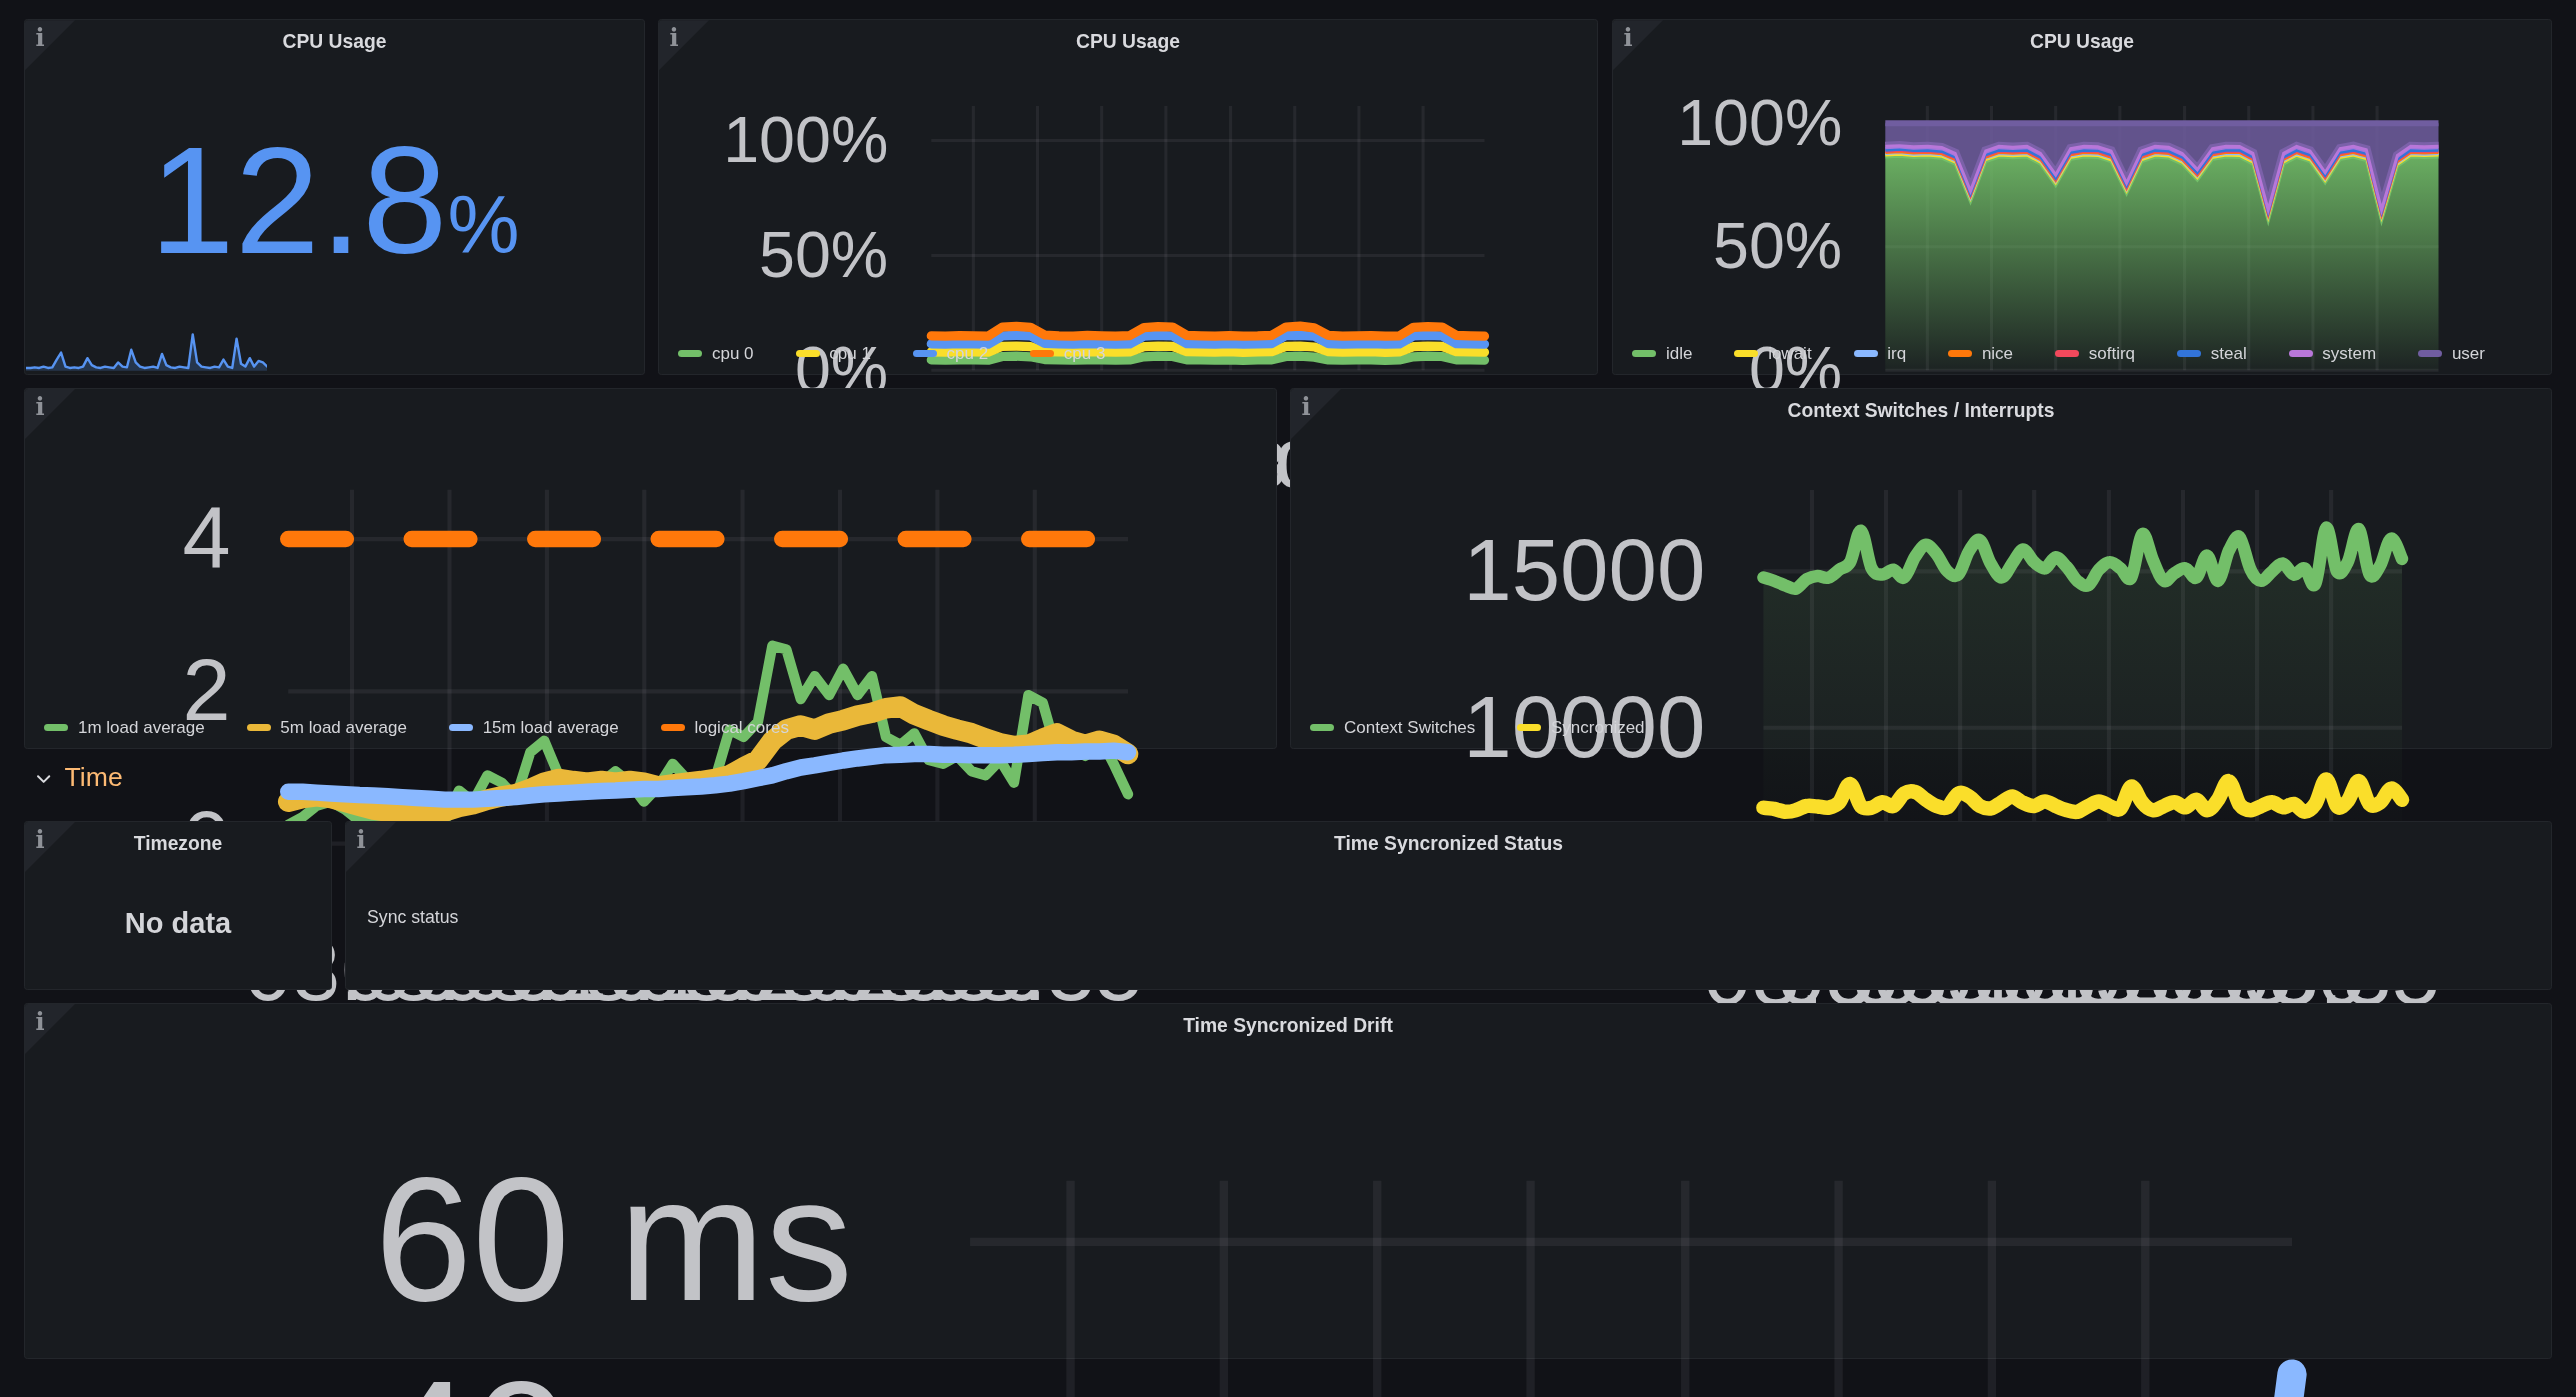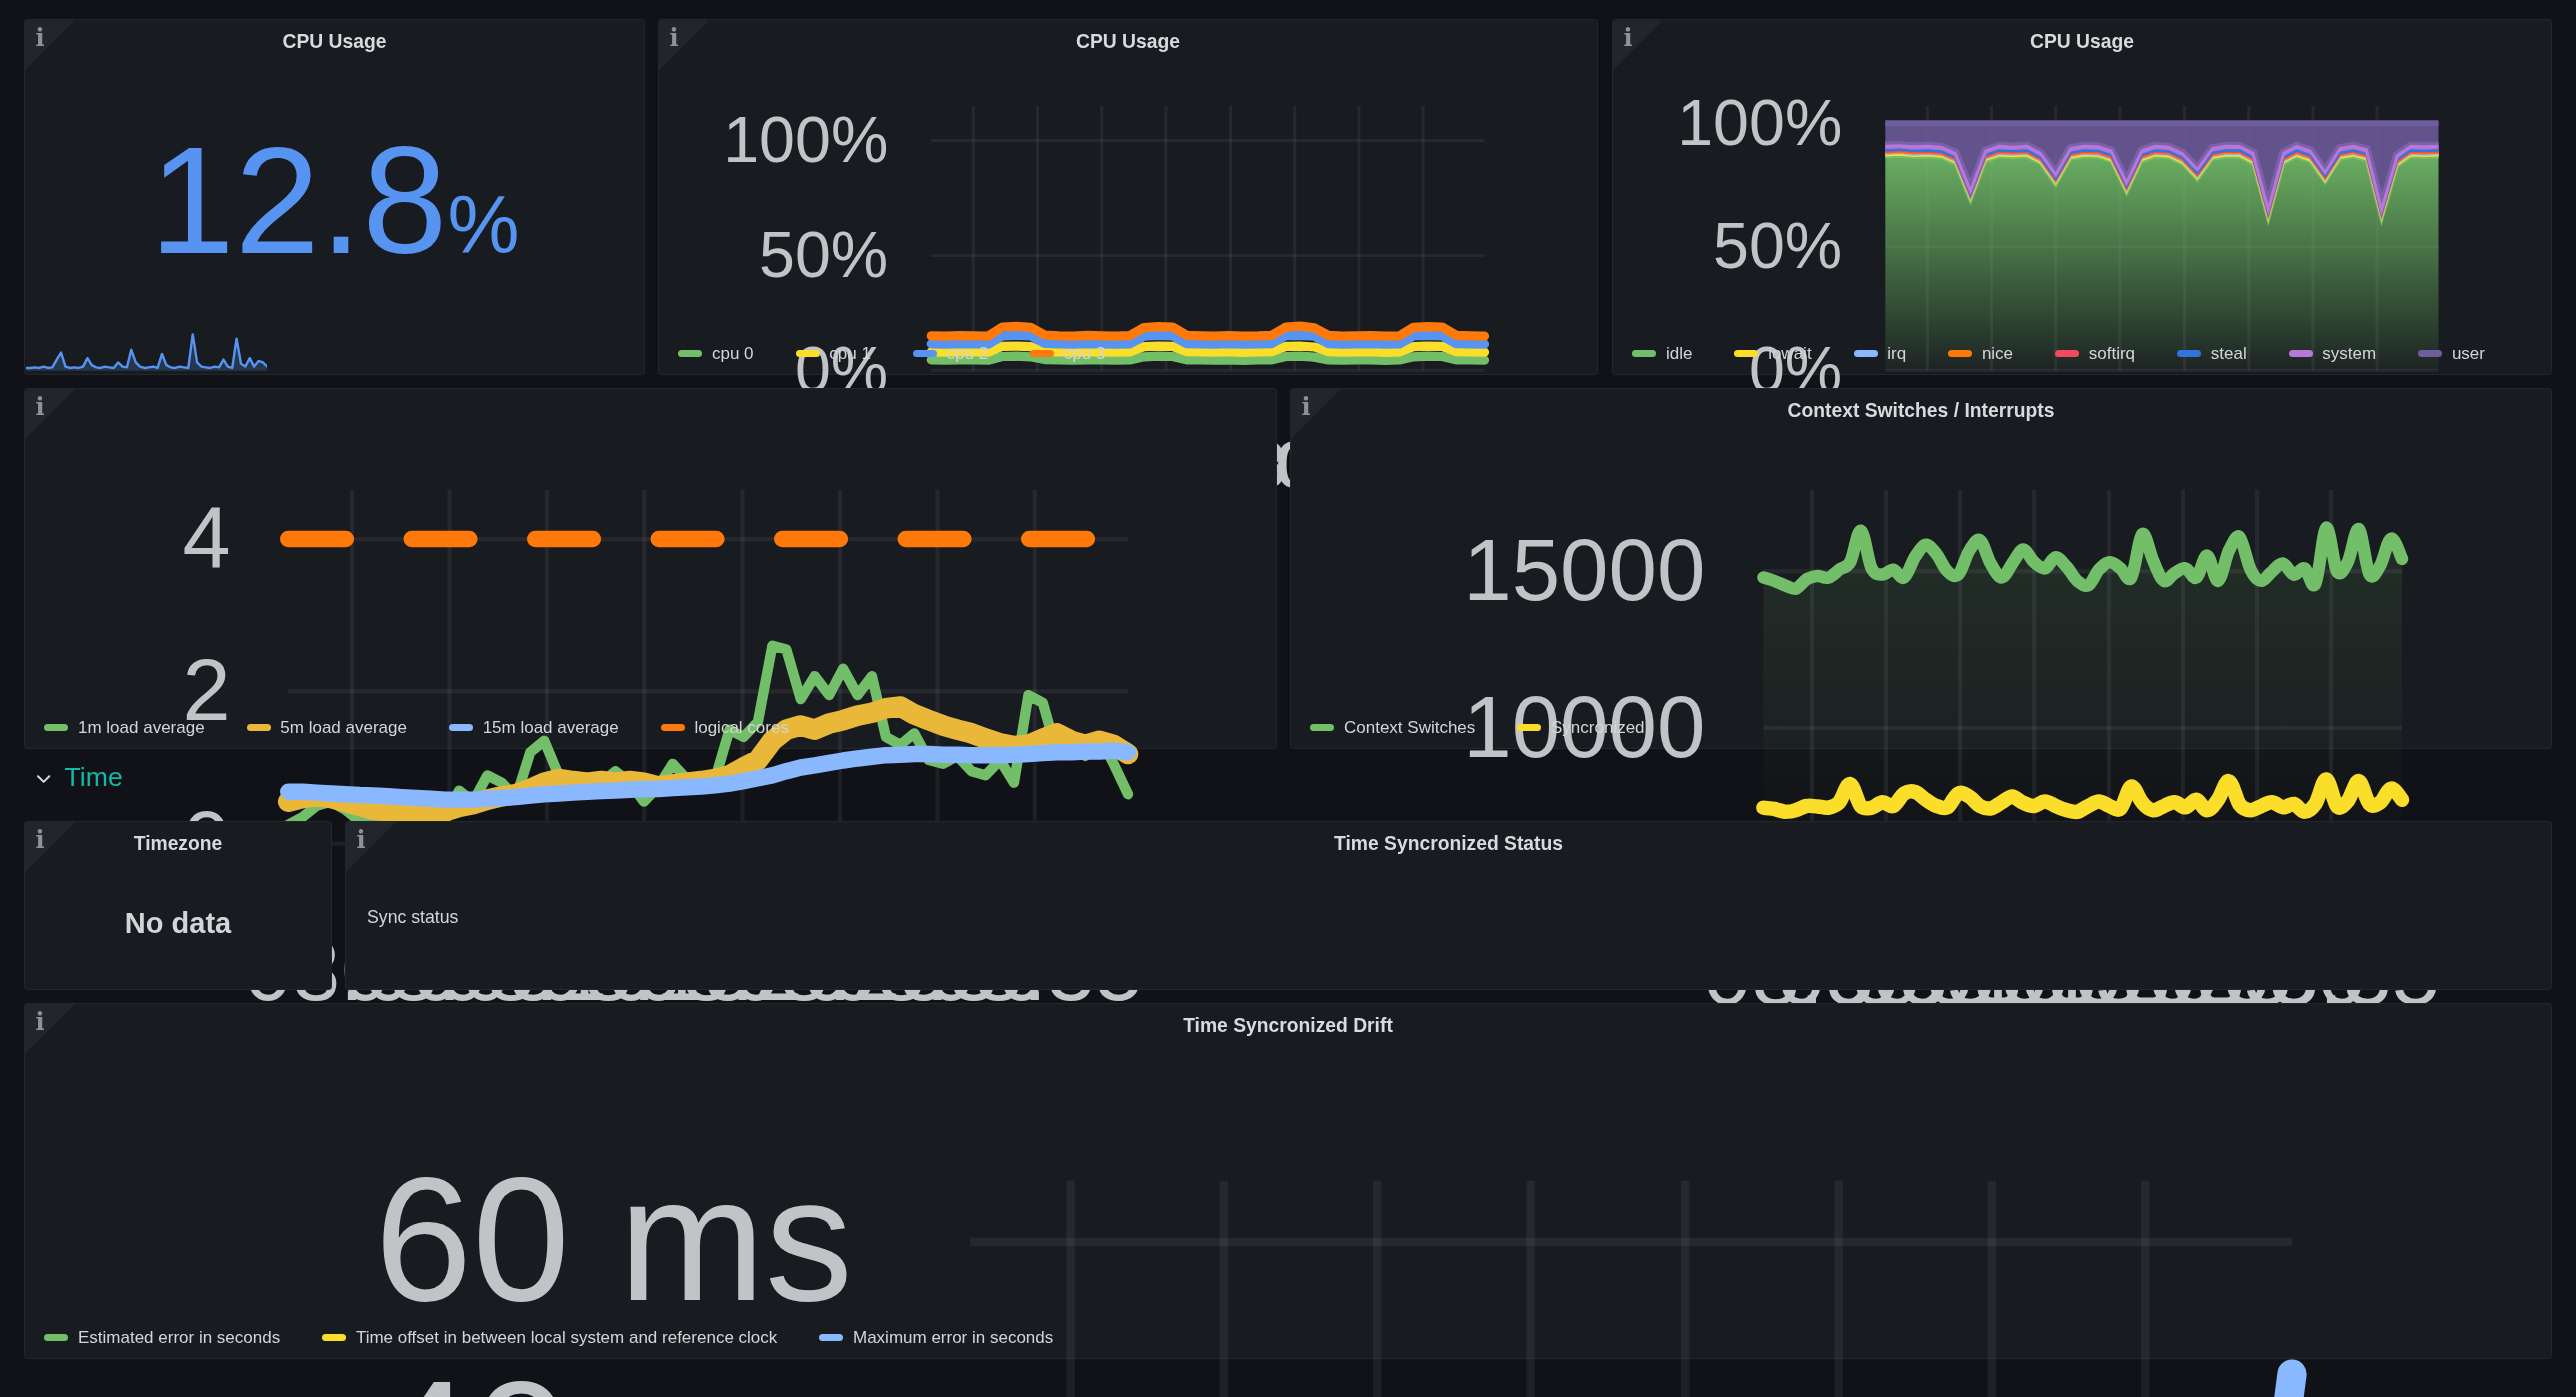--- a/index.html
+++ b/index.html
@@ -31,21 +31,21 @@
   .c7{top:35px;left:0;right:0;bottom:0;}
   .c8{top:43px;left:8px;right:8px;bottom:60px;}
   .spark{left:0.8px;right:0.8px;bottom:0.8px;height:74px;}
   .bigvalue{position:absolute;top:103px;left:0;right:0;text-align:center;
             color:#5794F2;font-size:153px;font-weight:500;line-height:1;}
   .bigvalue .unit{font-size:81px;font-weight:500;}
   .nodata{position:absolute;top:35px;left:0;right:0;bottom:0;display:flex;align-items:center;
           justify-content:center;font-size:29px;font-weight:600;color:#D4D5D9;}
   .rowlabel{position:absolute;left:21px;top:85px;font-size:17.7px;color:#D4D5D9;}
   .section{position:absolute;left:34px;top:762px;display:flex;align-items:center;gap:11.3px;
-           font-size:26.6px;font-weight:500;color:#14b8a6;cursor:pointer;}
+           font-size:26.6px;font-weight:500;color:#fdba74;cursor:pointer;}
   .section svg{margin-top:3.2px;}
 </style>
 </head>
 <body>
 
 <div class="panel p1">
   <div class="corner">
       <span class="info-i">i</span>
     </div>
   <div class="panel-title">CPU Usage</div>
@@ -442,28 +442,14 @@
       <text x="215.806" y="136" text-anchor="middle" fill="#C2C3C7" font-size="21">08:25</text>
       <line x1="234.13400000000001" y1="16" x2="234.13400000000001" y2="98" stroke="rgba(204,204,220,0.08)" stroke-width="1"></line>
       <text x="234.13400000000001" y="136" text-anchor="middle" fill="#C2C3C7" font-size="21">08:30</text>
       <line x1="252.462" y1="16" x2="252.462" y2="98" stroke="rgba(204,204,220,0.08)" stroke-width="1"></line>
       <text x="252.462" y="136" text-anchor="middle" fill="#C2C3C7" font-size="21">08:35</text>
       <path d="M112.0,96.2L114.1,96.2L116.2,96.2L118.2,96.2L120.3,96.2L122.4,96.2L124.5,96.2L126.6,96.2L128.6,96.2L130.7,96.2L132.8,96.2L134.9,96.2L136.9,96.2L139.0,96.2L141.1,96.2L143.2,96.2L145.3,96.2L147.3,96.2L149.4,96.2L151.5,96.2L153.6,96.2L155.7,96.2L157.7,96.2L159.8,96.2L161.9,96.2L164.0,96.2L166.1,96.2L168.1,96.2L170.2,96.2L172.3,96.2L174.4,96.2L176.4,96.2L178.5,96.2L180.6,96.2L182.7,96.2L184.8,96.2L186.8,96.2L188.9,96.2L191.0,96.2L193.1,96.2L195.2,96.2L197.2,96.2L199.3,96.2L201.4,96.2L203.5,96.2L205.6,96.2L207.6,96.2L209.7,96.2L211.8,96.2L213.9,96.2L215.9,96.2L218.0,96.2L220.1,96.2L222.2,96.2L224.3,96.2L226.3,96.2L228.4,96.2L230.5,96.2L232.6,96.2L234.7,96.2L236.7,96.2L238.8,96.2L240.9,96.2L243.0,96.2L245.1,96.2L247.1,96.2L249.2,96.2L251.3,96.2L253.4,96.2L255.4,96.2L257.5,96.2L259.6,96.2L261.7,96.2L263.8,96.2L265.8,96.2L267.9,96.2L270.0,96.2" fill="none" stroke="#73BF69" stroke-width="3" stroke-linejoin="round" stroke-linecap="round"></path>
       <path d="M112.0,96.2L114.1,96.2L116.2,96.2L118.2,96.2L120.3,96.2L122.4,96.2L124.5,96.2L126.6,96.2L128.6,96.2L130.7,96.2L132.8,96.2L134.9,96.2L136.9,96.2L139.0,96.2L141.1,96.2L143.2,96.2L145.3,96.2L147.3,96.2L149.4,96.2L151.5,96.2L153.6,96.2L155.7,96.2L157.7,96.2L159.8,96.2L161.9,96.2L164.0,96.2L166.1,96.2L168.1,96.2L170.2,96.2L172.3,96.2L174.4,96.2L176.4,96.2L178.5,96.2L180.6,96.2L182.7,96.2L184.8,96.2L186.8,96.2L188.9,96.2L191.0,96.2L193.1,96.2L195.2,96.2L197.2,96.2L199.3,96.2L201.4,96.2L203.5,96.2L205.6,96.2L207.6,96.2L209.7,96.2L211.8,96.2L213.9,96.2L215.9,96.2L218.0,96.2L220.1,96.2L222.2,96.2L224.3,96.2L226.3,96.2L228.4,96.2L230.5,96.2L232.6,96.2L234.7,96.2L236.7,96.2L238.8,96.2L240.9,96.2L243.0,96.2L245.1,96.2L247.1,96.2L249.2,96.2L251.3,96.2L253.4,96.2L255.4,96.2L257.5,96.2L259.6,96.2L261.7,96.2L263.8,96.2L265.8,96.2L267.9,96.2L270.0,96.2" fill="none" stroke="#FADE2A" stroke-width="4" stroke-linejoin="round" stroke-linecap="round"></path>
       <path d="M112.0,78.0C112.3,79.4 113.4,84.6 114.1,86.5C114.8,88.3 115.5,89.3 116.2,88.9C116.9,88.5 117.5,86.5 118.2,84.0C118.9,81.6 119.6,76.9 120.3,74.3C121.0,71.7 121.7,68.0 122.4,68.2C123.1,68.4 123.8,72.7 124.5,75.5C125.2,78.4 125.9,83.0 126.6,85.2C127.2,87.5 127.9,89.7 128.6,88.9C129.3,88.1 130.0,84.2 130.7,80.4C131.4,76.5 132.1,69.7 132.8,65.8C133.5,62.0 134.2,59.1 134.9,57.3C135.6,55.5 136.3,53.9 136.9,54.9C137.6,55.9 138.3,60.3 139.0,63.4C139.7,66.4 140.4,70.7 141.1,73.1C141.8,75.5 142.5,78.8 143.2,78.0C143.9,77.1 144.6,71.5 145.3,68.2C146.0,65.0 146.6,59.5 147.3,58.5C148.0,57.5 148.7,59.3 149.4,62.2C150.1,65.0 150.8,72.5 151.5,75.5C152.2,78.6 152.9,81.0 153.6,80.4C154.3,79.8 155.0,74.9 155.7,71.9C156.4,68.8 157.0,64.2 157.7,62.2C158.4,60.1 159.1,58.3 159.8,59.7C160.5,61.2 161.2,67.2 161.9,70.7C162.6,74.1 163.3,78.2 164.0,80.4C164.7,82.6 165.4,85.0 166.1,84.0C166.7,83.0 167.4,77.3 168.1,74.3C168.8,71.3 169.5,67.6 170.2,65.8C170.9,64.0 171.6,62.2 172.3,63.4C173.0,64.6 173.7,69.9 174.4,73.1C175.1,76.3 175.8,80.6 176.4,82.8C177.1,85.0 177.8,87.3 178.5,86.5C179.2,85.6 179.9,80.8 180.6,78.0C181.3,75.1 182.0,71.3 182.7,69.5C183.4,67.6 184.1,66.0 184.8,67.0C185.5,68.0 186.1,72.5 186.8,75.5C187.5,78.6 188.2,83.0 188.9,85.2C189.6,87.5 190.3,89.5 191.0,88.9C191.7,88.3 192.4,84.4 193.1,81.6C193.8,78.8 194.5,73.9 195.2,71.9C195.9,69.9 196.5,68.4 197.2,69.5C197.9,70.5 198.6,74.9 199.3,78.0C200.0,81.0 200.7,85.6 201.4,87.7C202.1,89.7 202.8,91.1 203.5,90.1C204.2,89.1 204.9,85.2 205.6,81.6C206.2,78.0 206.9,72.1 207.6,68.2C208.3,64.4 209.0,60.5 209.7,58.5C210.4,56.5 211.1,54.9 211.8,56.1C212.5,57.3 213.2,62.6 213.9,65.8C214.6,69.0 215.3,75.1 215.9,75.5C216.6,75.9 217.3,70.9 218.0,68.2C218.7,65.6 219.4,60.5 220.1,59.7C220.8,58.9 221.5,60.7 222.2,63.4C222.9,66.0 223.6,72.3 224.3,75.5C225.0,78.8 225.6,82.6 226.3,82.8C227.0,83.0 227.7,79.4 228.4,76.7C229.1,74.1 229.8,69.5 230.5,67.0C231.2,64.6 231.9,61.6 232.6,62.2C233.3,62.8 234.0,67.6 234.7,70.7C235.4,73.7 236.0,78.0 236.7,80.4C237.4,82.8 238.1,86.3 238.8,85.2C239.5,84.2 240.2,77.3 240.9,74.3C241.6,71.3 242.3,68.6 243.0,67.0C243.7,65.4 244.4,63.2 245.1,64.6C245.7,66.0 246.4,72.1 247.1,75.5C247.8,79.0 248.5,83.0 249.2,85.2C249.9,87.5 250.6,89.7 251.3,88.9C252.0,88.1 252.7,83.0 253.4,80.4C254.1,77.8 254.8,75.1 255.4,73.1C256.1,71.1 256.8,67.4 257.5,68.2C258.2,69.0 258.9,74.9 259.6,78.0C260.3,81.0 261.0,85.9 261.7,86.5C262.4,87.1 263.1,84.4 263.8,81.6C264.5,78.8 265.1,73.9 265.8,69.5C266.5,65.0 267.2,59.9 267.9,54.9C268.6,49.8 269.7,41.7 270.0,39.1L270,98L112,98Z" fill="url(#g2)" fill-opacity="1" stroke="none"></path>
       <path d="M112.0,78.0C112.3,79.4 113.4,84.6 114.1,86.5C114.8,88.3 115.5,89.3 116.2,88.9C116.9,88.5 117.5,86.5 118.2,84.0C118.9,81.6 119.6,76.9 120.3,74.3C121.0,71.7 121.7,68.0 122.4,68.2C123.1,68.4 123.8,72.7 124.5,75.5C125.2,78.4 125.9,83.0 126.6,85.2C127.2,87.5 127.9,89.7 128.6,88.9C129.3,88.1 130.0,84.2 130.7,80.4C131.4,76.5 132.1,69.7 132.8,65.8C133.5,62.0 134.2,59.1 134.9,57.3C135.6,55.5 136.3,53.9 136.9,54.9C137.6,55.9 138.3,60.3 139.0,63.4C139.7,66.4 140.4,70.7 141.1,73.1C141.8,75.5 142.5,78.8 143.2,78.0C143.9,77.1 144.6,71.5 145.3,68.2C146.0,65.0 146.6,59.5 147.3,58.5C148.0,57.5 148.7,59.3 149.4,62.2C150.1,65.0 150.8,72.5 151.5,75.5C152.2,78.6 152.9,81.0 153.6,80.4C154.3,79.8 155.0,74.9 155.7,71.9C156.4,68.8 157.0,64.2 157.7,62.2C158.4,60.1 159.1,58.3 159.8,59.7C160.5,61.2 161.2,67.2 161.9,70.7C162.6,74.1 163.3,78.2 164.0,80.4C164.7,82.6 165.4,85.0 166.1,84.0C166.7,83.0 167.4,77.3 168.1,74.3C168.8,71.3 169.5,67.6 170.2,65.8C170.9,64.0 171.6,62.2 172.3,63.4C173.0,64.6 173.7,69.9 174.4,73.1C175.1,76.3 175.8,80.6 176.4,82.8C177.1,85.0 177.8,87.3 178.5,86.5C179.2,85.6 179.9,80.8 180.6,78.0C181.3,75.1 182.0,71.3 182.7,69.5C183.4,67.6 184.1,66.0 184.8,67.0C185.5,68.0 186.1,72.5 186.8,75.5C187.5,78.6 188.2,83.0 188.9,85.2C189.6,87.5 190.3,89.5 191.0,88.9C191.7,88.3 192.4,84.4 193.1,81.6C193.8,78.8 194.5,73.9 195.2,71.9C195.9,69.9 196.5,68.4 197.2,69.5C197.9,70.5 198.6,74.9 199.3,78.0C200.0,81.0 200.7,85.6 201.4,87.7C202.1,89.7 202.8,91.1 203.5,90.1C204.2,89.1 204.9,85.2 205.6,81.6C206.2,78.0 206.9,72.1 207.6,68.2C208.3,64.4 209.0,60.5 209.7,58.5C210.4,56.5 211.1,54.9 211.8,56.1C212.5,57.3 213.2,62.6 213.9,65.8C214.6,69.0 215.3,75.1 215.9,75.5C216.6,75.9 217.3,70.9 218.0,68.2C218.7,65.6 219.4,60.5 220.1,59.7C220.8,58.9 221.5,60.7 222.2,63.4C222.9,66.0 223.6,72.3 224.3,75.5C225.0,78.8 225.6,82.6 226.3,82.8C227.0,83.0 227.7,79.4 228.4,76.7C229.1,74.1 229.8,69.5 230.5,67.0C231.2,64.6 231.9,61.6 232.6,62.2C233.3,62.8 234.0,67.6 234.7,70.7C235.4,73.7 236.0,78.0 236.7,80.4C237.4,82.8 238.1,86.3 238.8,85.2C239.5,84.2 240.2,77.3 240.9,74.3C241.6,71.3 242.3,68.6 243.0,67.0C243.7,65.4 244.4,63.2 245.1,64.6C245.7,66.0 246.4,72.1 247.1,75.5C247.8,79.0 248.5,83.0 249.2,85.2C249.9,87.5 250.6,89.7 251.3,88.9C252.0,88.1 252.7,83.0 253.4,80.4C254.1,77.8 254.8,75.1 255.4,73.1C256.1,71.1 256.8,67.4 257.5,68.2C258.2,69.0 258.9,74.9 259.6,78.0C260.3,81.0 261.0,85.9 261.7,86.5C262.4,87.1 263.1,84.4 263.8,81.6C264.5,78.8 265.1,73.9 265.8,69.5C266.5,65.0 267.2,59.9 267.9,54.9C268.6,49.8 269.7,41.7 270.0,39.1" fill="none" stroke="#8AB8FF" stroke-width="3.5" stroke-linejoin="round" stroke-linecap="round"></path>
     </svg>
-  <div class="legend">
-      <div class="li">
-        <span class="chip" style="background: rgb(115, 191, 105);"></span>
-        <span>Estimated error in seconds</span>
-      </div>
-      <div class="li">
-        <span class="chip" style="background: rgb(250, 222, 42);"></span>
-        <span>Time offset in between local system and reference clock</span>
-      </div>
-      <div class="li">
-        <span class="chip" style="background: rgb(138, 184, 255);"></span>
-        <span>Maximum error in seconds</span>
-      </div>
-    </div>
 </div>
 
 
 </body></html>

